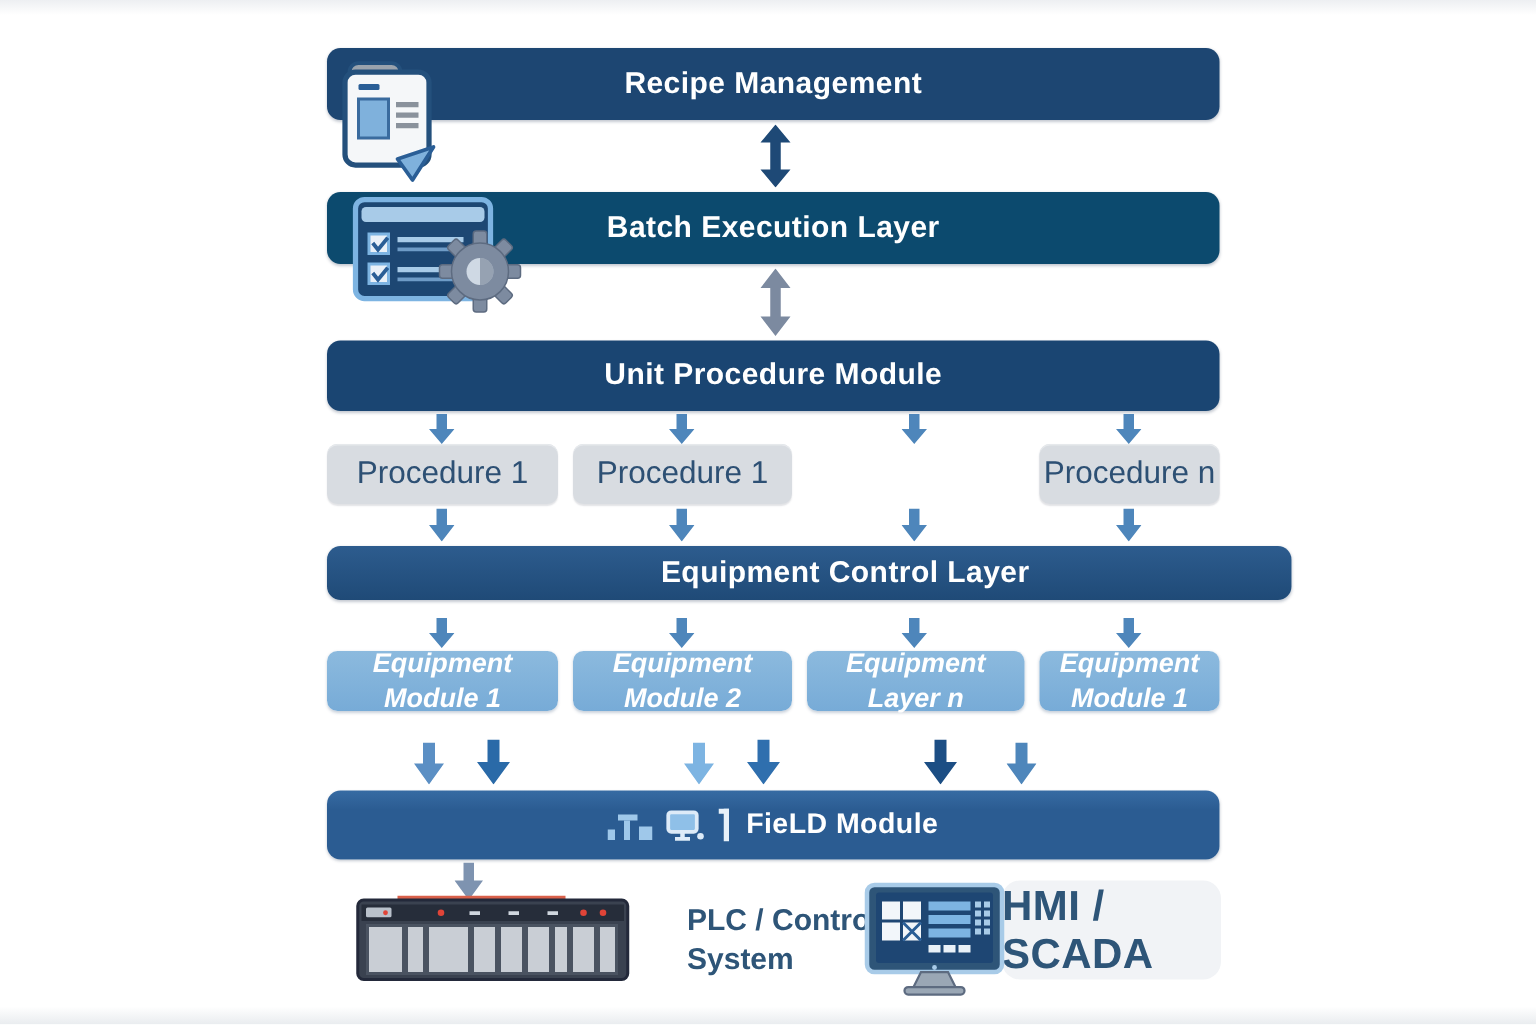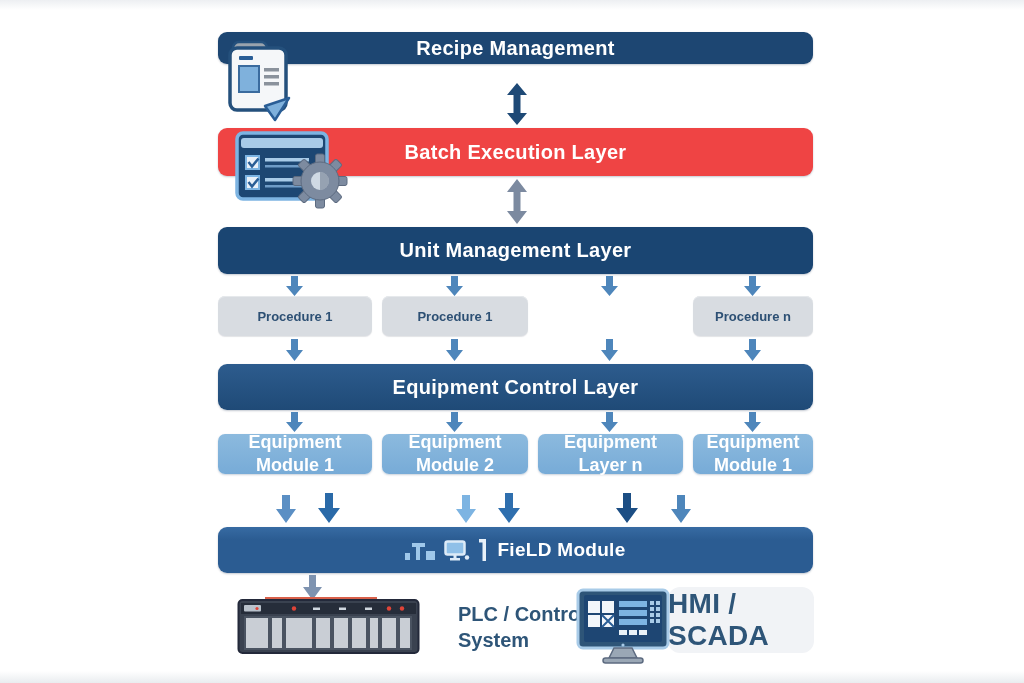--- a/index.html
+++ b/index.html
@@ -11,36 +11,36 @@
   .canvas::before{content:"";position:absolute;top:0;left:0;right:0;height:10px;
     background:linear-gradient(#edeff2,#ffffff);}
   .canvas::after{content:"";position:absolute;bottom:0;left:0;right:0;height:12px;
     background:linear-gradient(#ffffff,#e9ecef);}
   .bar{
     position:absolute;left:218px;width:595px;border-radius:9px;
     display:flex;align-items:center;justify-content:center;
     box-shadow:0 1px 2px rgba(20,40,70,.25);
   }
   .bar-label{color:#ffffff;font-size:20px;font-weight:700;letter-spacing:.3px;}
-  .bar-recipe{top:32px;height:32px;background:#1d4672;}
-  .bar-batch{top:128px;height:48px;background:#ef4444;}
+  .bar-recipe{top:32px;height:48px;background:#1d4672;}
+  .bar-batch{top:128px;height:48px;background:#0c4a6e;}
   .bar-unit{top:227px;height:47px;background:#1a4572;}
-  .bar-equipment{top:364px;height:46px;background:linear-gradient(180deg,#2d5c8e,#1f4a77);}
+  .bar-equipment{top:364px;height:36px;background:linear-gradient(180deg,#2d5c8e,#1f4a77);padding-left:48px;}
   .bar-field{top:527px;height:46px;background:linear-gradient(180deg,#376ba3 0%,#2b5c92 28%,#2b5c92 100%);}
   .field-inner{display:flex;align-items:center;gap:9px;}
   .field-label{color:#ffffff;font-size:19px;font-weight:600;letter-spacing:.3px;}
   .icon{position:absolute;z-index:3;}
   .arrow{position:absolute;z-index:2;}
   .colbox{
     position:absolute;border-radius:7px;display:flex;flex-direction:column;
     align-items:center;justify-content:center;text-align:center;
   }
   .proc{top:296px;height:40px;background:#d8dce1;box-shadow:inset 0 1px 0 #e6e9ec,0 1px 1px rgba(60,70,90,.15);}
-  .proc .colbox-label{color:#2d5074;font-size:13px;font-weight:700;}
-  .mod{top:434px;height:40px;background:linear-gradient(180deg,#8cbade,#77abd7);box-shadow:0 1px 2px rgba(40,70,110,.25);}
+  .proc .colbox-label{color:#2d5074;font-size:21px;font-weight:400;}
+  .mod{top:434px;height:40px;background:linear-gradient(180deg,#8cbade,#77abd7);box-shadow:0 1px 2px rgba(40,70,110,.25);font-style:italic;}
   .mod .colbox-label{color:#ffffff;font-size:18px;font-weight:700;line-height:23px;}
   .c1{left:218px;width:154px;} .c2{left:382px;width:146px;}
   .c3{left:538px;width:145px;} .c4{left:693px;width:120px;}
   .plc-label{
     position:absolute;left:458px;top:601px;color:#2e5578;
     font-size:20px;font-weight:700;line-height:26px;
   }
   .hmi-panel{
     position:absolute;left:668px;top:587px;width:146px;height:66px;
     background:#f1f3f6;border-radius:12px;display:flex;align-items:center;justify-content:center;
@@ -52,21 +52,21 @@
 
 <div class="canvas">
 
   <div class="bar bar-recipe">
     <span class="bar-label">Recipe Management</span>
   </div>
   <div class="bar bar-batch">
     <span class="bar-label">Batch Execution Layer</span>
   </div>
   <div class="bar bar-unit">
-    <span class="bar-label">Unit Management Layer</span>
+    <span class="bar-label">Unit Procedure Module</span>
   </div>
   <div class="bar bar-equipment">
     <span class="bar-label">Equipment Control Layer</span>
   </div>
 
   <svg class="icon" style="left:227px;top:40px;" width="66" height="82" viewBox="0 0 66 82">
     <path d="M12 2h22a6 6 0 0 1 6 6v4H6V8a6 6 0 0 1 6-6z" fill="#9aa3ad" stroke="#24507c" stroke-width="2.5"></path>
     <rect x="3" y="8" width="56" height="62" rx="7" fill="#f5f7f9" stroke="#24507c" stroke-width="3.5"></rect>
     <rect x="12" y="16" width="14" height="4" rx="1" fill="#2a5e96"></rect>
     <rect x="12" y="26" width="20" height="26" fill="#7fb1dc" stroke="#3a6b9e" stroke-width="2"></rect>

